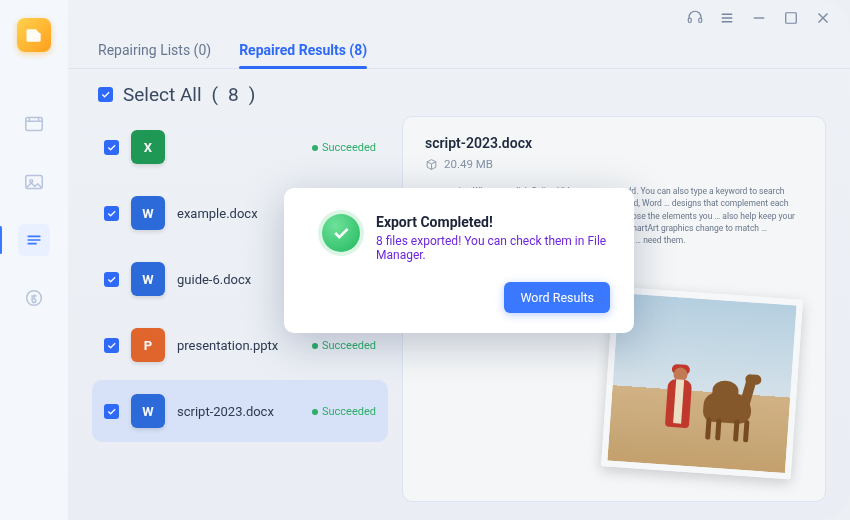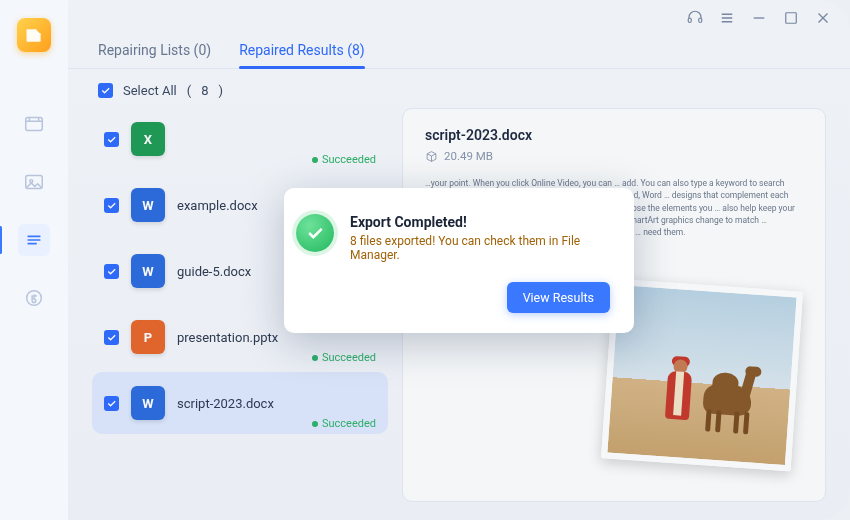--- a/index.html
+++ b/index.html
@@ -11,39 +11,39 @@
   .nav-icon { width: 32px; height: 32px; display:flex; align-items:center; justify-content:center; color:#b7c4dc; border-radius:6px; cursor:pointer; }
   .nav-icon svg { width: 22px; height: 22px; }
   .nav-icon.active { background:#e9f0ff; color:#3a78ff; position: relative; }
   .nav-icon.active::before { content:""; position:absolute; left:-19px; width:3px; height:28px; background:#3a78ff; border-radius:2px; }
   .main { flex:1; display:flex; flex-direction:column; position: relative; }
   .titlebar { height: 36px; display:flex; align-items:center; justify-content:flex-end; gap:14px; padding: 0 18px; color:#7c8aa3; }
   .titlebar span { cursor:pointer; display:flex; align-items:center; justify-content:center; width:18px; height:18px; }
   .titlebar svg { width:18px; height:18px; }
   .tabs { display:flex; gap: 28px; padding: 0 30px; border-bottom: 1px solid #e7edf7; align-items:flex-end; }
   .tab { padding: 6px 0 10px 0; font-size: 14px; color:#6a7a93; cursor:pointer; position:relative; }
-  .tab.active { color:#2f6cff; font-weight:400; }
+  .tab.active { color:#2f6cff; font-weight:700; }
   .tab.active::after { content:""; position:absolute; left:0; right:0; bottom:-1px; height:3px; background:#2f6cff; border-radius:2px; }
   .toolbar { display:flex; align-items:center; justify-content:space-between; padding: 14px 30px 10px 30px; }
-  .select-all { display:flex; align-items:center; gap:10px; font-size:13px; color:#3c4a63; }
+  .select-all { display:flex; align-items:center; gap:10px; font-size:19px; color:#3c4a63; }
   .chk { width:15px; height:15px; border-radius:3px; background:#2f6cff; display:flex; align-items:center; justify-content:center; color:#fff; }
   .chk svg { width:11px; height:11px; }
   .export-btn { background:#3a78ff; color:#fff; border:none; border-radius:6px; font-size:13px; padding:8px 16px; cursor:pointer; box-shadow:0 2px 8px rgba(58,120,255,.35); }
   .content { flex:1; display:flex; gap:0; padding: 0 24px 18px 24px; overflow:hidden; }
   .list { width: 300px; overflow-y:auto; padding-right: 4px; }
   .item { display:flex; align-items:center; gap:12px; padding:14px 12px; border-radius:10px; margin-bottom:4px; position:relative; }
   .item .row-chk { width:15px; height:15px; border-radius:3px; background:#2f6cff; display:flex; align-items:center; justify-content:center; color:#fff; flex-shrink:0; }
   .item .row-chk svg{width:11px;height:11px;}
   .ficon { width:34px; height:34px; border-radius:6px; display:flex; align-items:center; justify-content:center; color:#fff; font-weight:700; font-size:13px; box-shadow:0 2px 4px rgba(0,0,0,.12); flex-shrink:0; }
   .ficon.x { background:#1f9d55; }
   .ficon.w { background:#2d6cdf; }
   .ficon.p { background:#e8682c; }
   .item .meta { flex:1; min-width:0; }
   .item .fname { font-size:13px; color:#2f3b52; white-space:nowrap; overflow:hidden; text-overflow:ellipsis; }
-  .item .status { font-size:11px; color:#2fb36b; display:flex; align-items:center; gap:4px; position:absolute; right:12px; bottom:4px; }
+  .item .status { font-size:11px; color:#2fb36b; display:flex; align-items:center; gap:4px; position:absolute; right:12px; bottom:24px; }
   .item .status::before { content:""; width:6px; height:6px; background:#2fb36b; border-radius:50%; }
   .item.selected { background:#dfeaff; }
   .preview { flex:1; border:1px solid #e5ecf7; border-radius:10px; margin-left:10px; background:#fdfefe; padding:18px 22px; overflow:hidden; display:flex; flex-direction:column; }
   .pv-title { font-size:14px; font-weight:600; color:#1f2a40; margin-bottom:6px; }
   .pv-size { font-size:11.5px; color:#8a97ae; display:flex; align-items:center; gap:6px; margin-bottom:14px; }
   .pv-size svg{width:13px;height:13px;}
   .pv-body { flex:1; position:relative; }
   .doc-text { font-size:8.5px; line-height:1.45; color:#6e7a8e; }
   .doc-img { position:absolute; right:6px; top:108px; width:190px; height:180px; border:6px solid #fff; box-shadow:0 4px 14px rgba(0,0,0,.18); transform:rotate(4deg); border-radius:2px; overflow:hidden; }
   .sky{position:absolute;inset:0;background:linear-gradient(#bcd6e7,#dce8f0 55%,#d9b889 55%,#caa56f);} 
@@ -53,26 +53,26 @@
   .camel .neck{position:absolute;bottom:30px;left:48px;width:10px;height:34px;background:#8a5a2b;border-radius:6px;transform:rotate(12deg);}
   .camel .head{position:absolute;bottom:58px;left:50px;width:16px;height:10px;background:#8a5a2b;border-radius:5px;}
   .camel .leg{position:absolute;bottom:0;width:5px;height:22px;background:#7a4d22;border-radius:2px;}
   .camel .l1{left:14px;} .camel .l2{left:24px;} .camel .l3{left:42px;} .camel .l4{left:52px;}
   .person{position:absolute;bottom:26px;left:30%;width:28px;height:72px;}
   .person .headp{position:absolute;top:0;left:7px;width:14px;height:14px;border-radius:50%;background:#c97d56;}
   .person .turban{position:absolute;top:-3px;left:5px;width:18px;height:10px;border-radius:8px;background:#c83a2b;}
   .person .robe{position:absolute;top:12px;left:2px;width:24px;height:48px;background:#c83a2b;border-radius:8px 8px 4px 4px;}
   .person .sash{position:absolute;top:12px;left:10px;width:8px;height:44px;background:#f3e6c9;}
   .overlay { position:absolute; inset:0; background:rgba(20,40,80,.04); display:flex; align-items:center; justify-content:center; z-index:50; }
-  .dialog { width:350px; background:#fff; border-radius:10px; box-shadow:0 10px 40px rgba(20,40,80,.25); padding:26px 24px 20px 12px; display:flex; flex-direction:column; }
+  .dialog { width:350px; background:#fff; border-radius:10px; box-shadow:0 10px 40px rgba(20,40,80,.25); padding:26px 24px 20px 38px; display:flex; flex-direction:column; }
   .dlg-row { display:flex; gap:16px; align-items:flex-start; }
   .dlg-icon { width:38px; height:38px; border-radius:50%; background:radial-gradient(circle at 35% 30%, #6de29a, #22b85e); display:flex; align-items:center; justify-content:center; box-shadow:0 0 0 4px rgba(60,200,110,.18); flex-shrink:0; }
   .dlg-icon svg{width:20px;height:20px;color:#fff;}
   .dlg-title { font-size:14px; font-weight:700; color:#1c2438; margin-bottom:4px; }
-  .dlg-msg { font-size:12px; color:#a16207; }
+  .dlg-msg { font-size:12px; color:#6d28d9; }
   .dlg-actions { display:flex; justify-content:flex-end; margin-top:20px; }
   .dlg-btn { background:#3a78ff; color:#fff; border:none; border-radius:6px; font-size:12.5px; padding:8px 16px; cursor:pointer; box-shadow:0 2px 8px rgba(58,120,255,.35); }
   .list::-webkit-scrollbar{width:6px;} .list::-webkit-scrollbar-thumb{background:#d7e0ef;border-radius:3px;}
 </style>
 </head>
 <body>
 
 <div class="app">
 
   <div class="sidebar">
@@ -186,21 +186,21 @@
             </div>
         </div>
         <div class="item">
           <span class="row-chk">
               <svg viewBox="0 0 24 24" fill="none" stroke="currentColor" stroke-width="3">
                 <path d="M5 12l5 5L20 7"></path>
               </svg>
             </span>
           <span class="ficon w">W</span>
           <div class="meta">
-              <div class="fname">guide-5.docx</div>
+              <div class="fname">guide-6.docx</div>
             </div>
         </div>
         <div class="item">
           <span class="row-chk">
               <svg viewBox="0 0 24 24" fill="none" stroke="currentColor" stroke-width="3">
                 <path d="M5 12l5 5L20 7"></path>
               </svg>
             </span>
           <span class="ficon p">P</span>
           <div class="meta">
@@ -263,19 +263,19 @@
             <svg viewBox="0 0 24 24" fill="none" stroke="currentColor" stroke-width="3">
                 <path d="M5 12l5 5L20 7"></path>
               </svg>
           </div>
           <div>
             <div class="dlg-title">Export Completed!</div>
             <div class="dlg-msg">8 files exported! You can check them in File Manager.</div>
           </div>
         </div>
         <div class="dlg-actions">
-          <button class="dlg-btn">View Results</button>
+          <button class="dlg-btn">Word Results</button>
         </div>
       </div>
     </div>
 
   </div>
 </div>
 
 </body></html>

